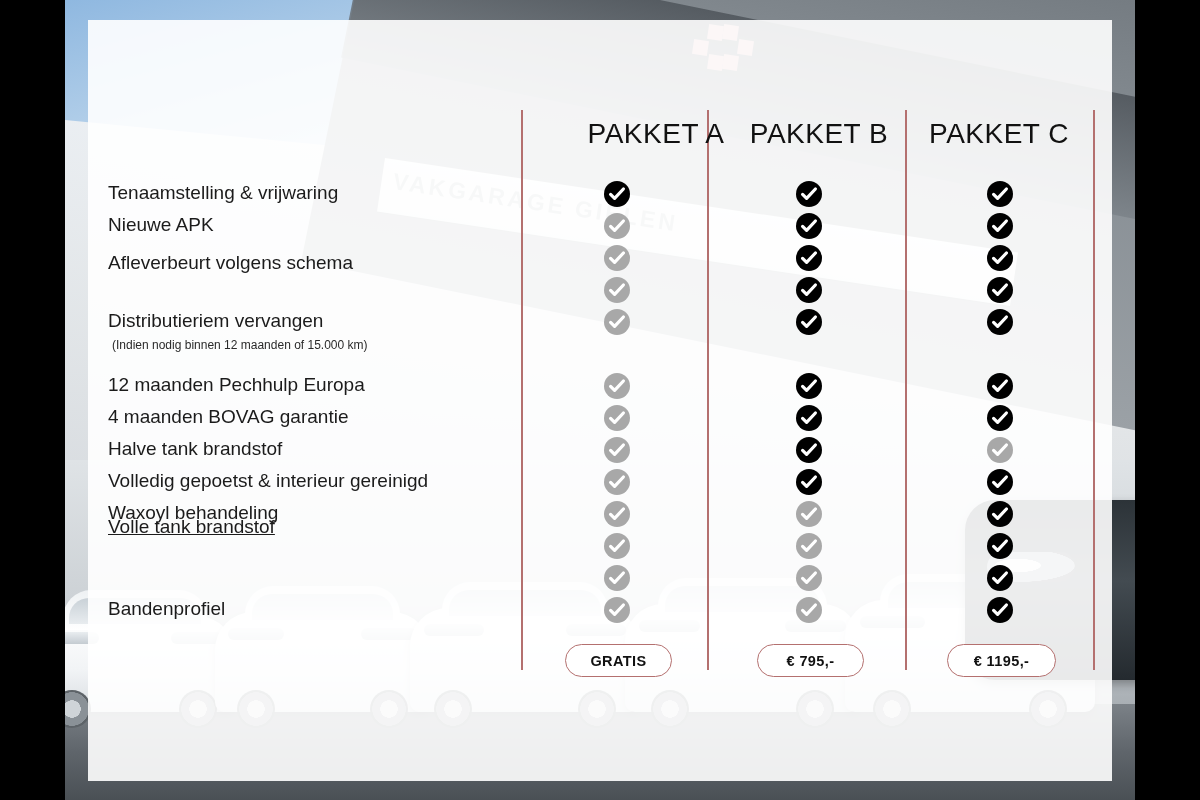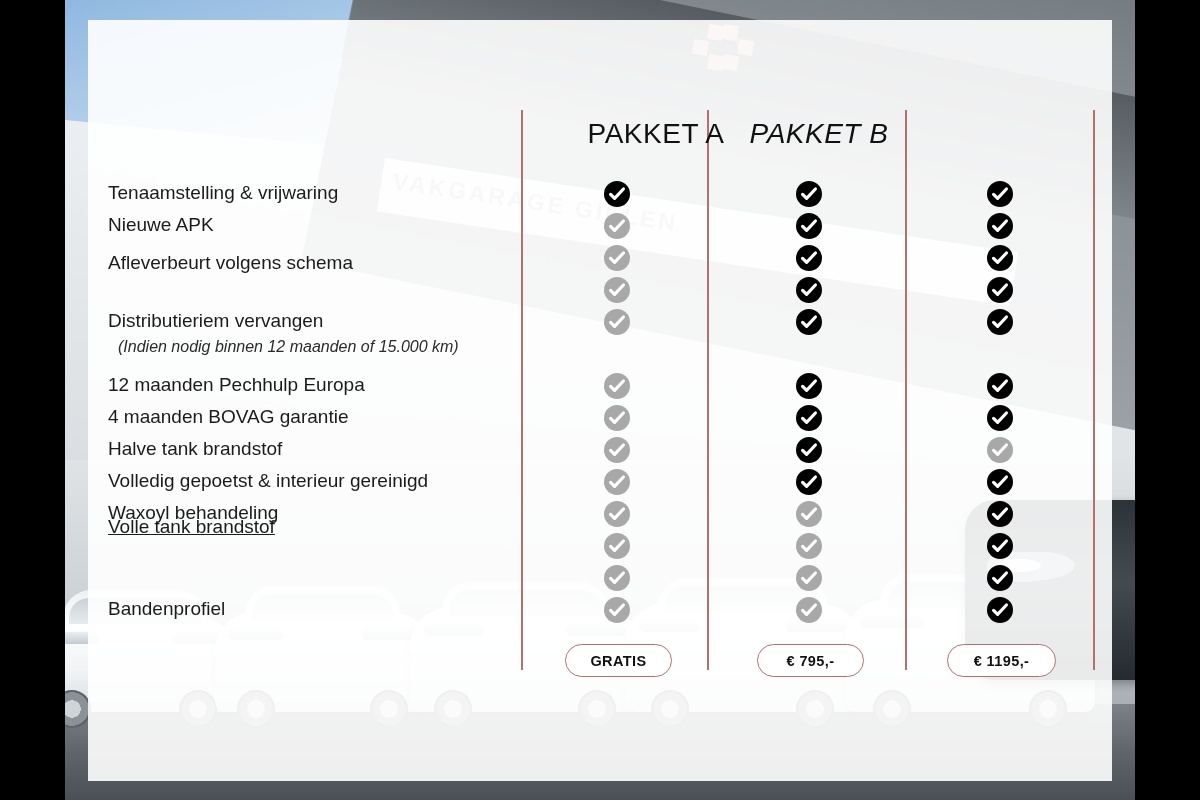--- a/index.html
+++ b/index.html
@@ -101,22 +101,22 @@
     font-size:28px;color:#111;letter-spacing:.5px;white-space:nowrap;
     text-align:center;
   }
 
   .feat{
     position:absolute;left:108px;
     font-size:19px;color:#1b1b1b;white-space:nowrap;
     line-height:22px;
   }
   .subnote{
-    position:absolute;left:118px;
-    font-size:16px;font-style:italic;color:#2a2a2a;white-space:nowrap;
+    position:absolute;left:112px;
+    font-size:12px;color:#2a2a2a;white-space:nowrap;
   }
 
   .mark{
     position:absolute;width:26px;height:26px;border-radius:50%;
   }
   .mark svg{display:block;width:26px;height:26px;}
 
   .pricepill{
     position:absolute;height:31px;border:1.3px solid #b4706f;border-radius:17px;
     background:rgba(255,255,255,.96);
@@ -197,21 +197,22 @@
     </div>
 
   <div id="card"></div>
 
   <div class="divider" style="left:521px;"></div>
   <div class="divider" style="left:707px;"></div>
   <div class="divider" style="left:905px;"></div>
   <div class="divider" style="left:1093px;"></div>
 
   <div class="col-head" style="left:521px;width:186px;margin-left:42px;">PAKKET A</div>
-  <div class="col-head" style="left:707px;width:224px;font-style:italic;">PAKKET B</div>
+  <div class="col-head" style="left:707px;width:224px;">PAKKET B</div>
+  <div class="col-head" style="left:905px;width:188px;">PAKKET C</div>
 
   <div class="feat" style="top:182px;text-align:right;">Tenaamstelling &amp; vrijwaring</div>
   <div class="feat" style="top:214px;">Nieuwe APK</div>
   <div class="feat" style="top:252px;">Afleverbeurt volgens schema</div>
   <div class="feat" style="top:310px;">Distributieriem vervangen</div>
   <div class="subnote" style="top:338px;">(Indien nodig binnen 12 maanden of 15.000 km)</div>
 
   <div class="feat" style="top:374px;">12 maanden Pechhulp Europa</div>
   <div class="feat" style="top:406px;">4 maanden BOVAG garantie</div>
   <div class="feat" style="top:438px;">Halve tank brandstof</div>

